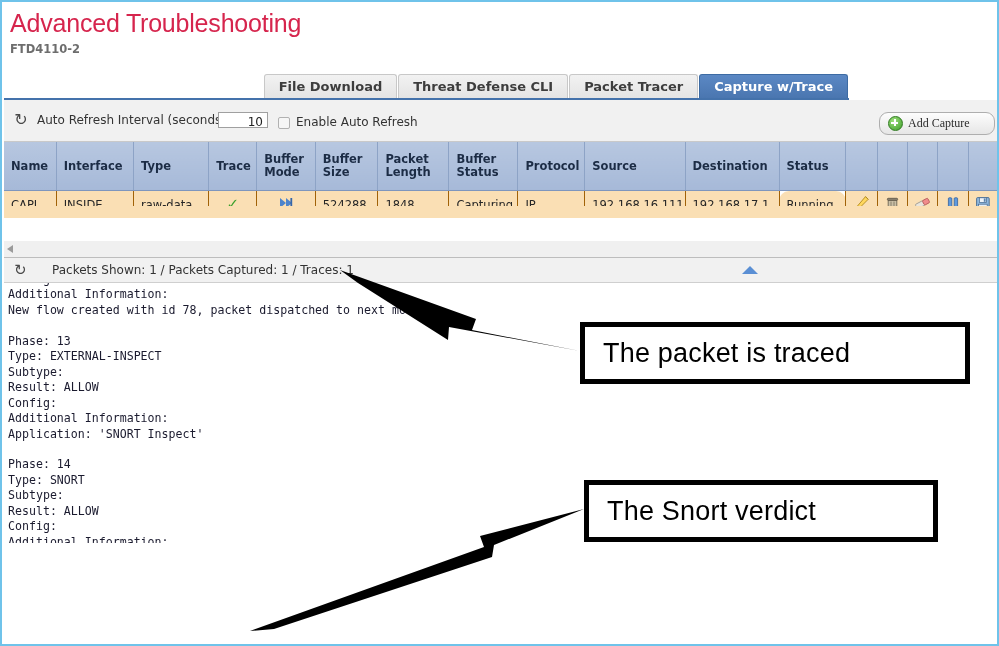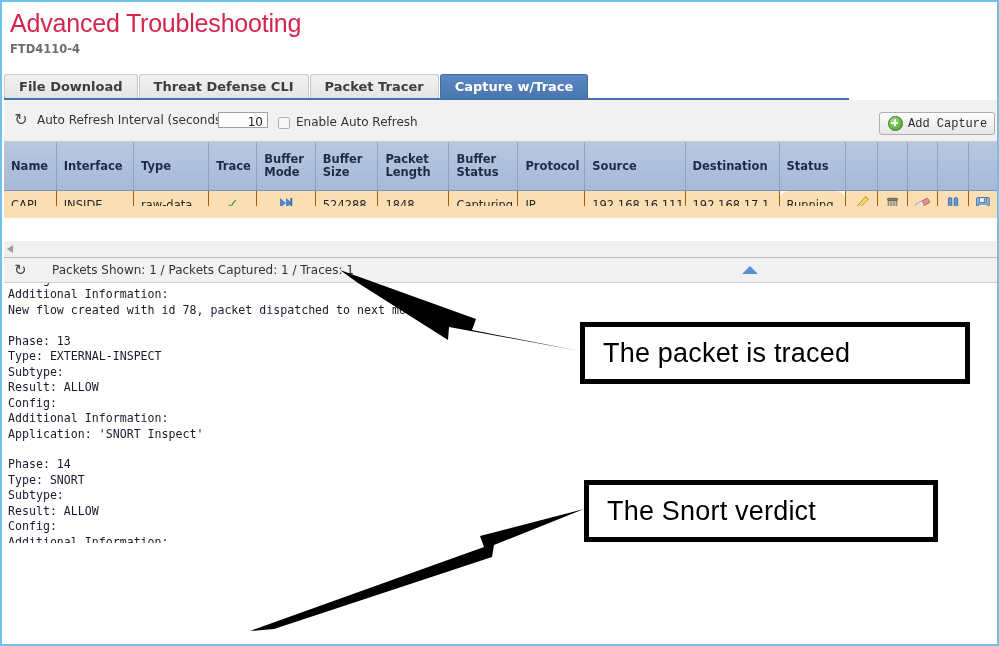--- a/index.html
+++ b/index.html
@@ -48,20 +48,21 @@
 
   
   .tabbar {
     position: absolute;
     left: 2px;
     top: 72px;
     width: 845px;
     height: 26px;
     border-bottom: 2px solid #4472ab;
     box-sizing: border-box;
+    text-align: right;
   }
   .tab {
     display: inline-block;
     height: 24px;
     line-height: 24px;
     padding: 0 14px;
     margin: 0 1px 0 0;
     font-size: 13px;
     font-weight: bold;
     font-family: "DejaVu Sans", sans-serif;
@@ -151,25 +152,25 @@
     cursor: default;
   }
   .add-capture-btn {
     position: absolute;
     left: 877px;
     top: 110px;
     width: 116px;
     height: 23px;
     background: linear-gradient(to bottom, #fdfdfd 0%, #e6e6e6 100%);
     border: 1px solid #aeaeae;
-    border-radius: 3px;
+    border-radius: 9px;
     box-sizing: border-box;
     font-size: 12px;
     color: #2b2b2b;
-    font-family: Liberation Mono, monospace;
+    font-family: Liberation Serif, serif;
     cursor: pointer;
     display: flex;
     align-items: center;
     gap: 5px;
     padding-left: 8px;
   }
   .plus-circle {
     width: 13px;
     height: 13px;
     border-radius: 50%;
@@ -355,21 +356,21 @@
   #callout-traced { left: 578px; top: 320px; width: 390px; height: 62px; }
   #callout-verdict { left: 582px; top: 478px; width: 354px; height: 62px; }
 </style>
 </head>
 <body>
 
 <div id="page">
 
   <div class="page-header">
     <div class="page-title">Advanced Troubleshooting</div>
-    <div class="device-name">FTD4110-4</div>
+    <div class="device-name">FTD4110-2</div>
   </div>
 
   <div class="tabbar">
     <div class="tab">File Download</div><div class="tab">Threat Defense CLI</div><div class="tab">Packet Tracer</div><div class="tab active">Capture w/Trace</div>
   </div>
 
   <div class="toolbar">
     <div class="refresh-icon">↻</div>
     <div class="autorefresh-label">Auto Refresh Interval (seconds):</div>
   </div>

